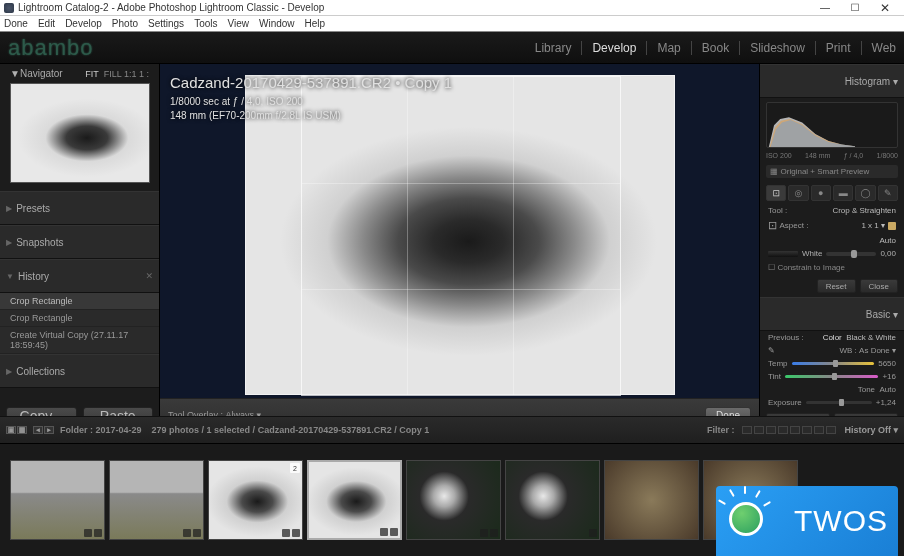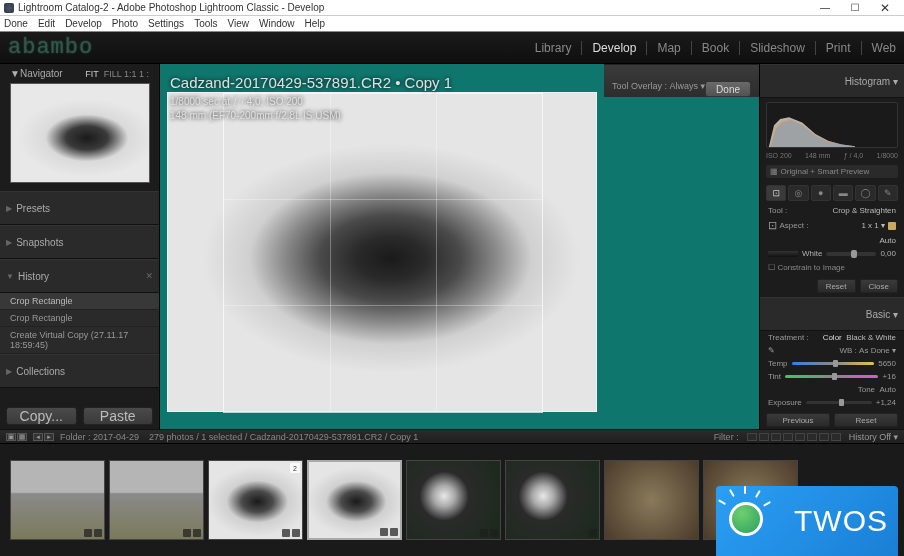--- a/index.html
+++ b/index.html
@@ -11,31 +11,31 @@
 .titlebar .caption { flex: 1; }
 .winbtns { display: flex; gap: 0; }
 .winbtn { width: 30px; height: 14px; display: flex; align-items: center; justify-content: center; font-size: 10px; color: #333; }
 .winbtn:last-child { font-size: 12px; }
 
 
 .menubar { height: 16px; background: #fff; border-bottom: 1px solid #888; display: flex; align-items: center; padding: 0 4px; font-size: 10px; color: #333; gap: 10px; }
 
 
 .topbar { height: 32px; background: linear-gradient(#1a1a1a, #0f0f0f); border-bottom: 1px solid #000; display: flex; align-items: center; padding: 0 8px; }
-.logo { font-family: Liberation Mono, monospace; font-size: 22px; letter-spacing: 1px; color: #2d5a4a; text-shadow: 0 0 2px #2d5a4a; }
+.logo { font-family: Liberation Sans, sans-serif; font-size: 22px; letter-spacing: 1px; color: #2d5a4a; text-shadow: 0 0 2px #2d5a4a; }
 .modules { margin-left: auto; display: flex; gap: 10px; font-size: 12px; align-items: center; }
 .modules span { color: #888; }
 .modules span.active { color: #ddd; }
 .modules .sep { width: 1px; height: 14px; background: #444; }
 
 
 .main { position: absolute; top: 64px; left: 0; right: 0; bottom: 125px; display: flex; }
 .leftpanel { width: 160px; background: #1c1c1c; border-right: 1px solid #000; display: flex; flex-direction: column; }
 .rightpanel { width: 145px; background: #1c1c1c; border-left: 1px solid #000; display: flex; flex-direction: column; overflow: hidden; }
-.center { flex: 1; background: #0f766e; position: relative; display: flex; flex-direction: row; }
+.center { flex: 1; background: #0f172a; position: relative; display: flex; flex-direction: column; }
 
 
 .panelhead { height: 16px; background: #2a2a2a; border-top: 1px solid #333; border-bottom: 1px solid #111; display: flex; align-items: center; padding: 16px 6px; font-size: 10px; color: #aaa; }
 .panelhead .arrow { margin-right: 4px; font-size: 8px; color: #666; }
 .panelhead.right { justify-content: flex-end; }
 .panelhead .x { margin-left: auto; font-size: 9px; color: #666; }
 
 
 .navigator { padding: 4px 10px 8px; }
 .navhead { display: flex; align-items: center; font-size: 10px; margin-bottom: 4px; }
@@ -55,21 +55,21 @@
 .imgarea { flex: 1; display: flex; align-items: center; justify-content: center; position: relative; padding-top: 8px; }
 .imginfo { position: absolute; top: 8px; left: 10px; color: #e0e0e0; font-size: 10px; line-height: 1.4; text-shadow: 0 0 4px #000; z-index: 5; }
 .imginfo .fname { font-size: 15px; margin-bottom: 2px; }
 .cropbox { width: 430px; height: 320px; position: relative; border: 1px solid rgba(255,255,255,0.5); background: radial-gradient(ellipse 55% 45% at 52% 52%, #1a1a1a 0%, #2a2a2a 15%, #4a4a4a 30%, #8a8a8a 45%, #d0d0d0 60%, #e5e5e5 80%); }
 .cropinner { position: absolute; left: 55px; top: 0; width: 320px; height: 320px; border: 1px solid rgba(255,255,255,0.7); }
 .gridline { position: absolute; background: rgba(255,255,255,0.3); }
 .gl-v1 { top: 0; bottom: 0; left: 33.3%; width: 1px; }
 .gl-v2 { top: 0; bottom: 0; left: 66.6%; width: 1px; }
 .gl-h1 { left: 0; right: 0; top: 33.3%; height: 1px; }
 .gl-h2 { left: 0; right: 0; top: 66.6%; height: 1px; }
-.toolbar { height: 22px; background: linear-gradient(#3a3a3a, #2d2d2d); border-top: 1px solid #222; display: flex; align-items: flex-start; padding: 16px 8px; font-size: 9px; color: #999; }
+.toolbar { height: 22px; background: linear-gradient(#3a3a3a, #2d2d2d); border-top: 1px solid #222; display: flex; align-items: center; padding: 16px 8px; font-size: 9px; color: #999; }
 .toolbar .done { margin-left: auto; height: 16px; padding: 0 10px; background: linear-gradient(#6a6a6a, #525252); border: 1px solid #333; border-radius: 3px; color: #ddd; font-size: 10px; }
 
 
 .histogram { height: 55px; margin: 4px 6px; background: #1a1a1a; border: 1px solid #333; border-radius: 2px; position: relative; overflow: hidden; }
 .histshape { position: absolute; bottom: 0; left: 0; right: 0; height: 80%; }
 .histmeta { display: flex; justify-content: space-between; padding: 0 6px; font-size: 7px; color: #777; margin-bottom: 4px; }
 .origprev { margin: 2px 6px 4px; padding: 2px 4px; background: #2a2a2a; border-radius: 2px; font-size: 8px; color: #888; display: flex; align-items: center; gap: 3px; }
 .toolstrip { display: flex; padding: 3px 6px; gap: 2px; }
 .toolbtn { flex: 1; height: 16px; background: #2a2a2a; border: 1px solid #333; border-radius: 2px; display: flex; align-items: center; justify-content: center; font-size: 9px; color: #888; }
 .toolbtn.active { background: #3a3a3a; color: #ccc; }
@@ -86,21 +86,21 @@
 .resetclose button { height: 14px; padding: 0 8px; background: linear-gradient(#3a3a3a,#2a2a2a); border: 1px solid #222; border-radius: 2px; color: #aaa; font-size: 8px; }
 .basicrow { display: flex; align-items: center; padding: 2px 8px; font-size: 8px; color: #999; gap: 4px; }
 .bslider { flex: 1; height: 3px; background: #333; border-radius: 2px; position: relative; }
 .bslider::after { content: ''; position: absolute; left: 50%; top: -2px; width: 5px; height: 7px; background: #999; border-radius: 1px; }
 .bslider.temp { background: linear-gradient(to right, #3a7de8, #888, #e8c23a); }
 .bslider.tint { background: linear-gradient(to right, #3ac86a, #888, #d85ac8); }
 .prevreset { display: flex; gap: 4px; padding: 4px 6px; }
 .prevreset button { flex: 1; height: 14px; background: linear-gradient(#3a3a3a,#2a2a2a); border: 1px solid #222; border-radius: 2px; color: #aaa; font-size: 8px; }
 
 
-.fstripbar { position: absolute; bottom: 112px; left: 0; right: 0; height: 15px; background: linear-gradient(#2a2a2a,#1f1f1f); border-top: 1px solid #111; border-bottom: 1px solid #000; display: flex; align-items: center; padding: 0 6px; font-size: 9px; color: #999; }
+.fstripbar { position: absolute; bottom: 112px; left: 0; right: 0; height: 28px; background: linear-gradient(#2a2a2a,#1f1f1f); border-top: 1px solid #111; border-bottom: 1px solid #000; display: flex; align-items: center; padding: 0 6px; font-size: 9px; color: #999; font-weight: bold; }
 .fstripbar .nav { display: flex; gap: 1px; margin-right: 6px; }
 .fstripbar .nav div { width: 10px; height: 8px; background: #333; border: 1px solid #555; font-size: 7px; display:flex; align-items:center; justify-content:center; }
 .fstripbar .path { color: #888; }
 .fstripbar .filter { margin-left: auto; color: #888; }
 .fstripbar .flags { display: flex; gap: 2px; margin-left: 8px; }
 .fstripbar .flagbox { width: 10px; height: 8px; background: #2a2a2a; border: 1px solid #444; }
 .fstripbar .foff { margin-left: 8px; }
 
 
 .filmstrip { position: absolute; bottom: 0; left: 0; right: 0; height: 112px; background: #1a1a1a; display: flex; align-items: center; padding: 0 10px; gap: 4px; overflow: hidden; }
@@ -282,21 +282,21 @@
       <span>Constrain to Image</span>
     </div>
     <div class="resetclose">
       <button>Reset</button>
       <button>Close</button>
     </div>
     <div class="panelhead right">
         <span>Basic ▾</span>
       </div>
     <div class="panelrow">
-      <span class="lbl">Treatment :</span>
+      <span class="lbl">Previous :</span>
       <span class="val"><span style="color:#ddd">Color</span>&nbsp;&nbsp;<span>Black &amp; White</span></span>
     </div>
     <div class="panelrow">
       <span>✎</span>
       <span class="lbl" style="margin-left:auto">WB :</span>&nbsp;
       <span>As Done ▾</span>
     </div>
     <div class="basicrow">
       <span>Temp</span>
       <div class="bslider temp"></div>

